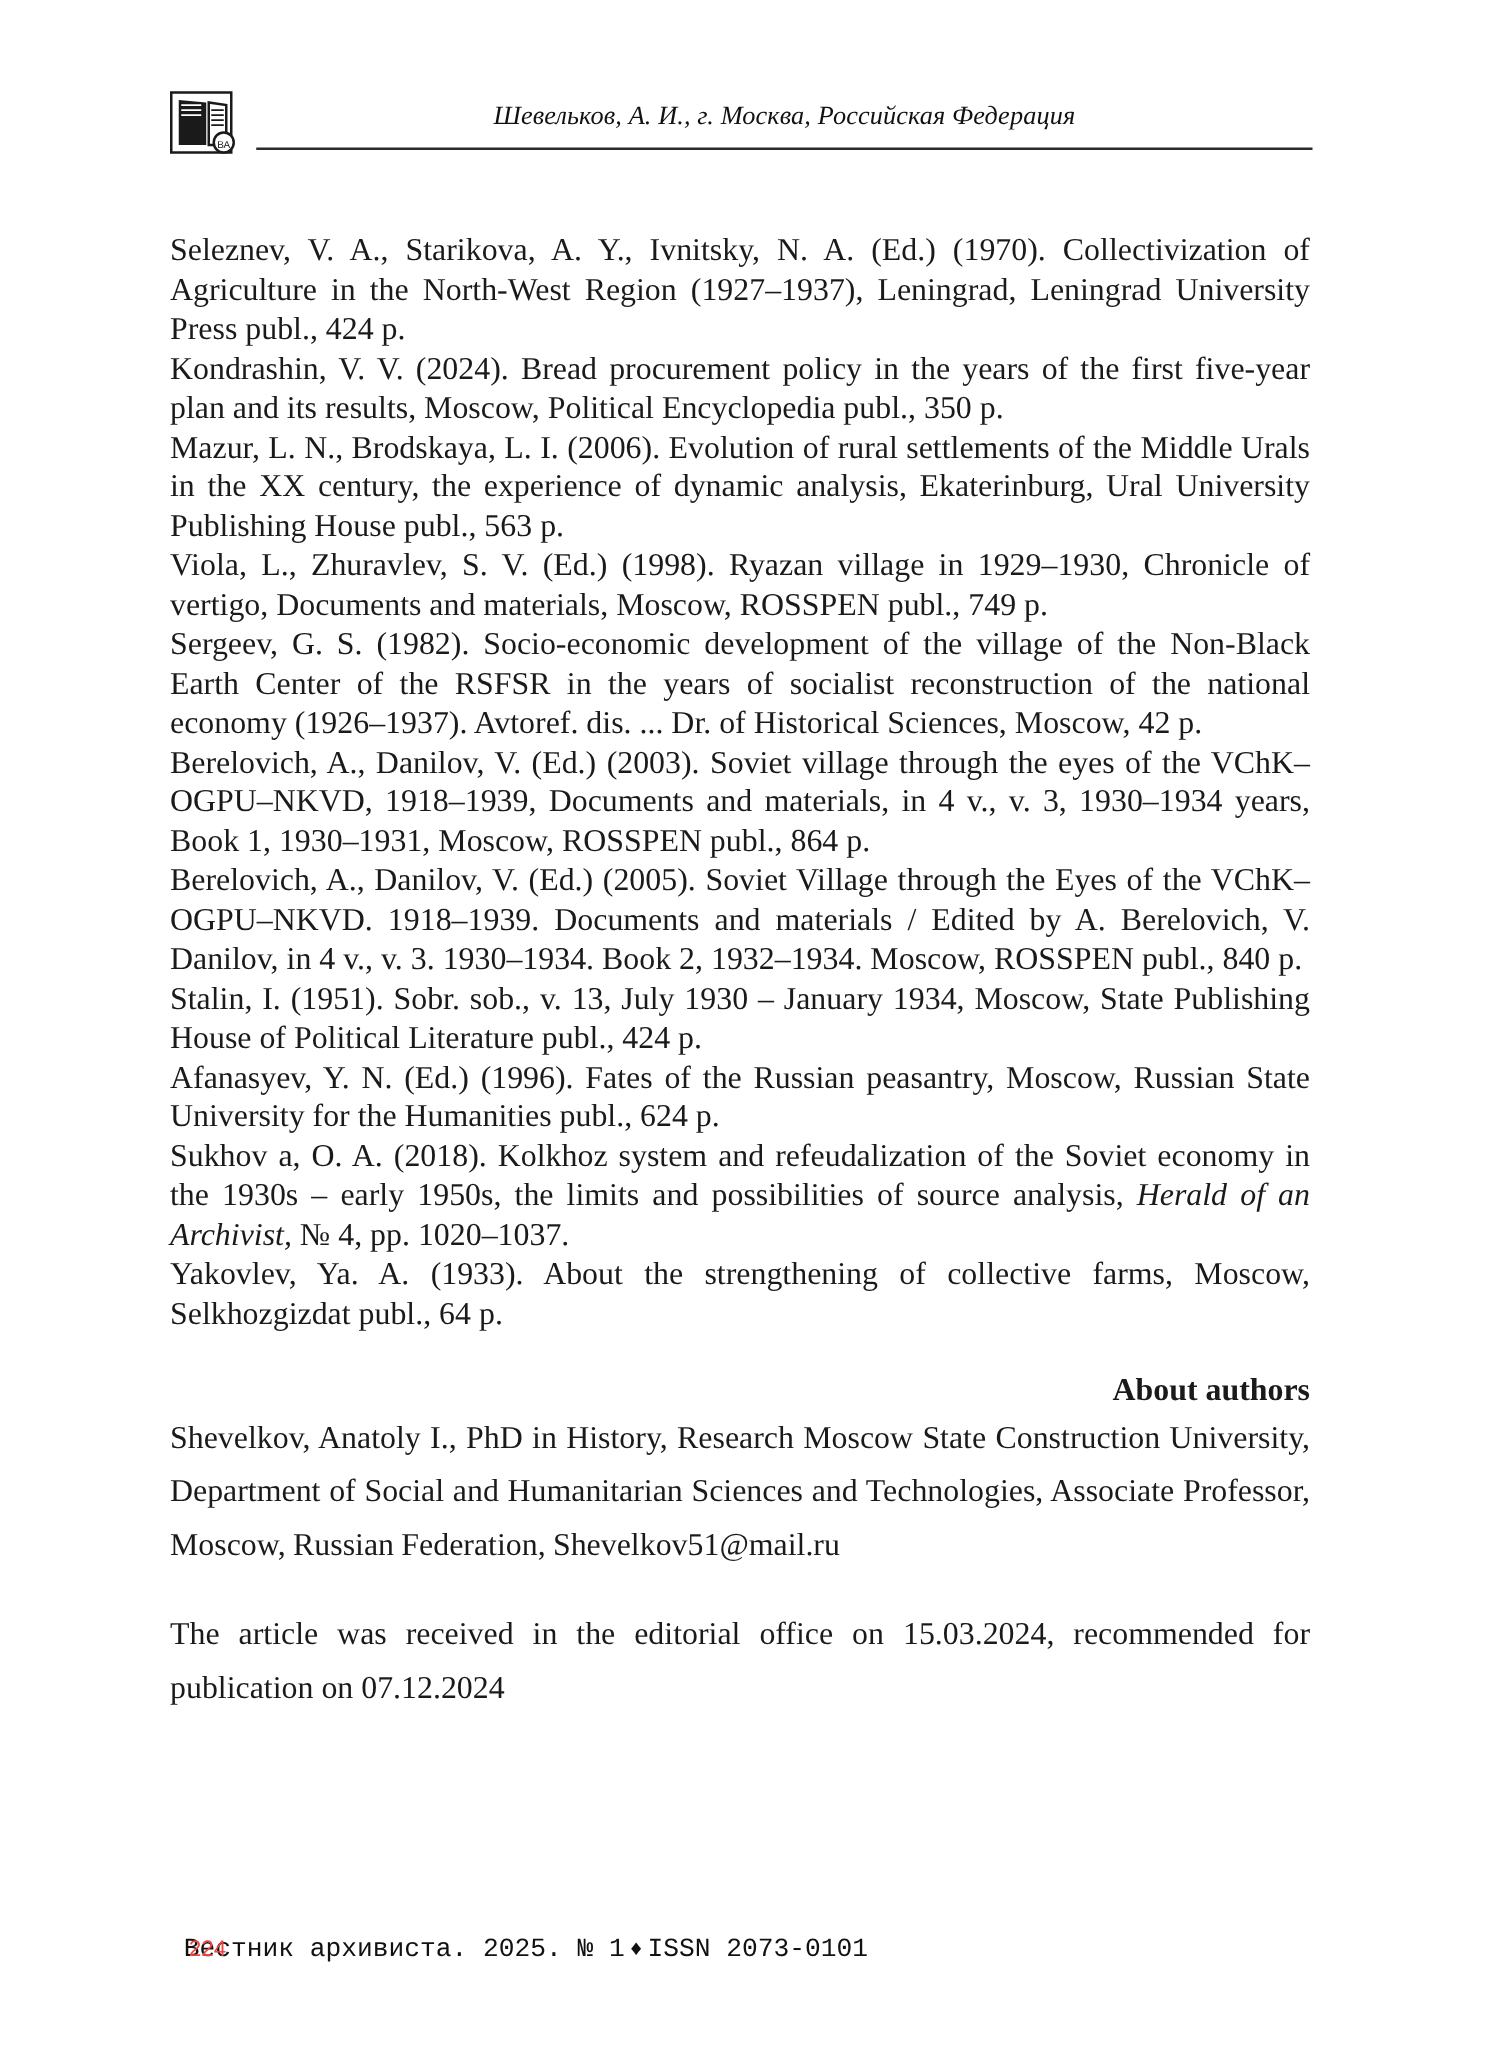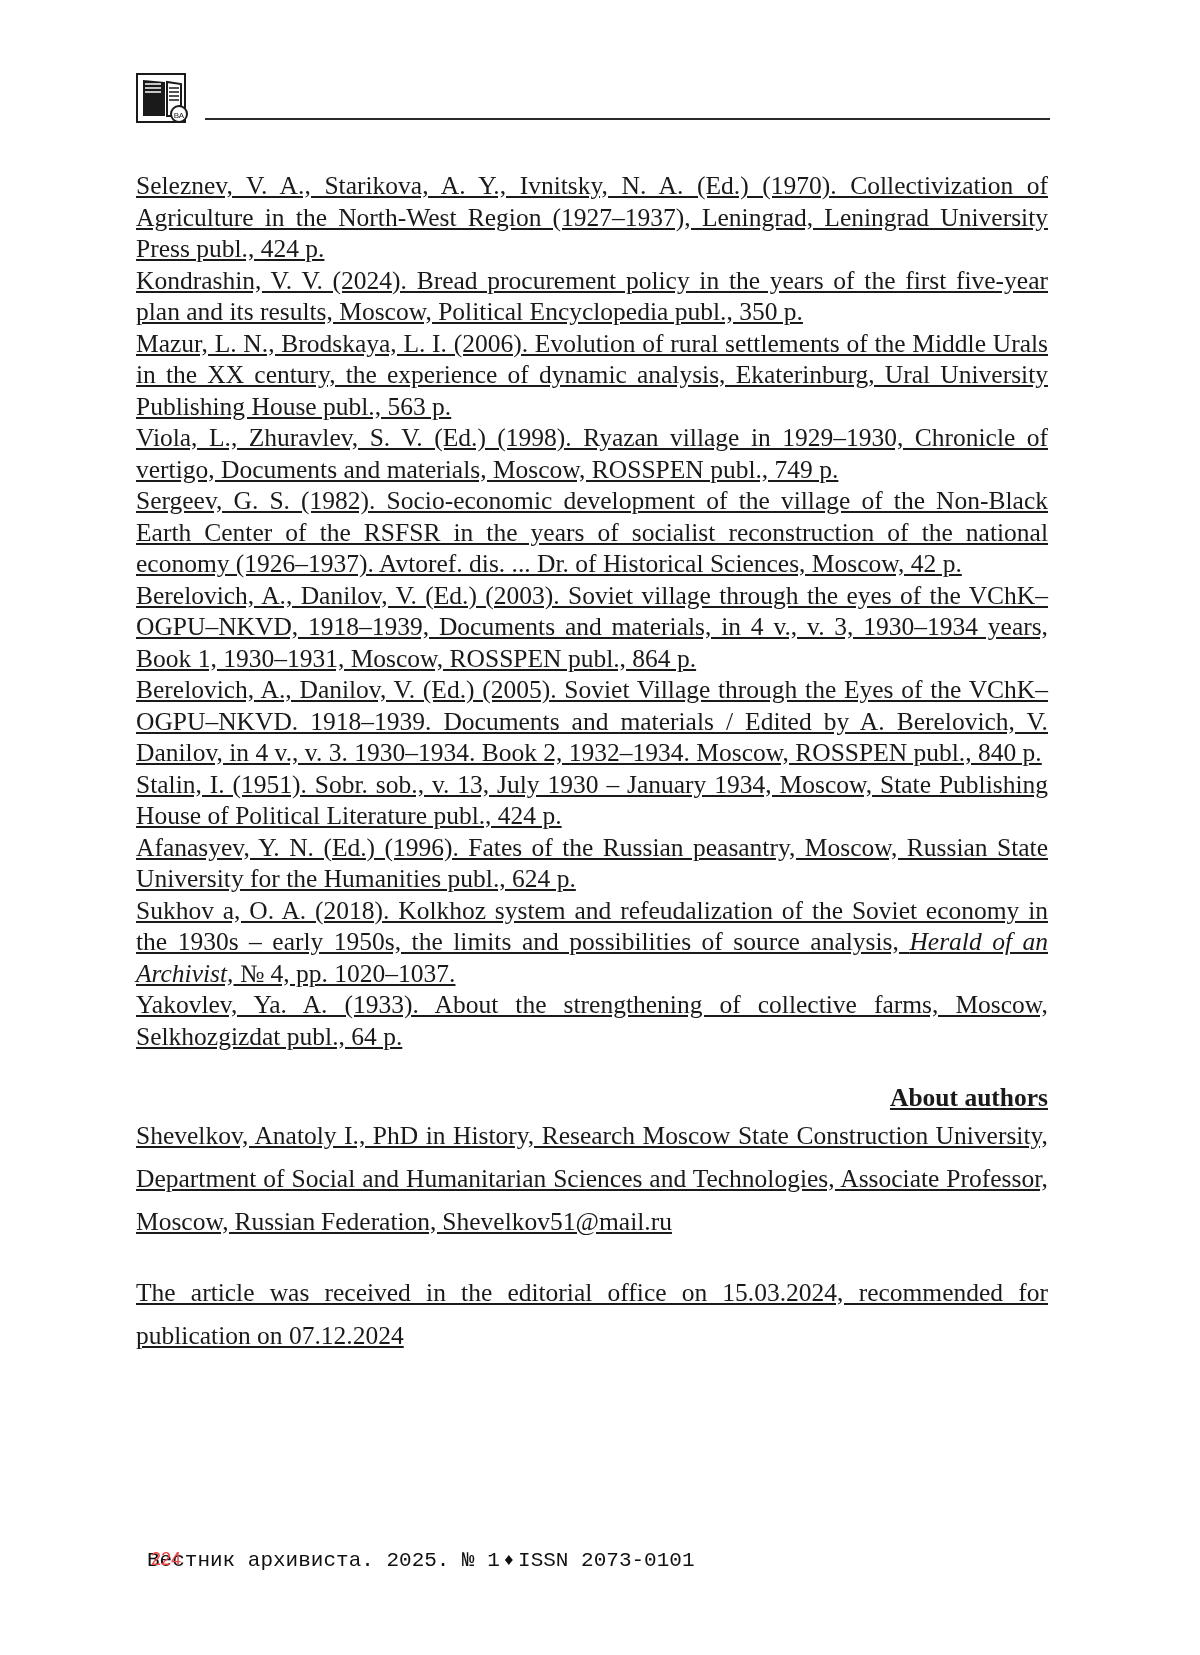--- a/index.html
+++ b/index.html
@@ -58,23 +58,22 @@
     top: 48px;
     width: 845px;
     height: 2px;
     background: #2b2b2b;
   }
 
   
   .content {
     position: absolute;
     left: 136px;
-    top: 170px;
+    top: 184px;
     width: 912px;
-    text-decoration: underline;
   }
   .ref {
     font-size: 25.5px;
     line-height: 31.5px;
     text-align: justify;
     text-justify: inter-word;
     margin: 0 0 0 0;
     hyphens: none;
   }
   .ref i { font-style: italic; }
@@ -142,20 +141,21 @@
       <svg width="62" height="58" viewBox="0 0 62 58" xmlns="http://www.w3.org/2000/svg">
         <rect x="2" y="4" width="48" height="48" fill="none" stroke="#1a1a1a" stroke-width="2"></rect>
         <path d="M8 10 L8 46 L30 46 L30 12 Z" fill="#1a1a1a"></path>
         <path d="M32 12 L32 46 L46 46 L46 14 Z" fill="none" stroke="#1a1a1a" stroke-width="2"></path>
         <path d="M10 14 h16 M10 18 h16 M10 22 h16" stroke="#ffffff" stroke-width="1.4"></path>
         <path d="M34 18 h10 M34 22 h10 M34 26 h10 M34 30 h10" stroke="#1a1a1a" stroke-width="1.4"></path>
         <circle cx="44" cy="44" r="8" fill="#ffffff" stroke="#1a1a1a" stroke-width="2"></circle>
         <text x="44" y="48" font-size="8" text-anchor="middle" font-family="Liberation Sans, sans-serif" fill="#1a1a1a">ВА</text>
       </svg>
     </div>
+    <div class="header-title">Шевельков, А. И., г. Москва, Российская Федерация</div>
     <div class="header-rule"></div>
   </div>
 
   <div class="content">
 
     <p class="ref">Seleznev, V. A., Starikova, A. Y., Ivnitsky, N. A. (Ed.) (1970). Collectivization of Agriculture in the North-West Region (1927–1937), Leningrad, Leningrad University Press publ., 424 p.</p>
     <p class="ref">Kondrashin, V. V. (2024). Bread procurement policy in the years of the first five-year plan and its results, Moscow, Political Encyclopedia publ., 350 p.</p>
     <p class="ref">Mazur, L. N., Brodskaya, L. I. (2006). Evolution of rural settlements of the Middle Urals in the XX century, the experience of dynamic analysis, Ekaterinburg, Ural University Publishing House publ., 563 p.</p>
     <p class="ref">Viola, L., Zhuravlev, S. V. (Ed.) (1998). Ryazan village in 1929–1930, Chronicle of vertigo, Documents and materials, Moscow, ROSSPEN publ., 749 p.</p>
     <p class="ref">Sergeev, G. S. (1982). Socio-economic development of the village of the Non-Black Earth Center of the RSFSR in the years of socialist reconstruction of the national economy (1926–1937). Avtoref. dis. ... Dr. of Historical Sciences, Moscow, 42 p.</p>

